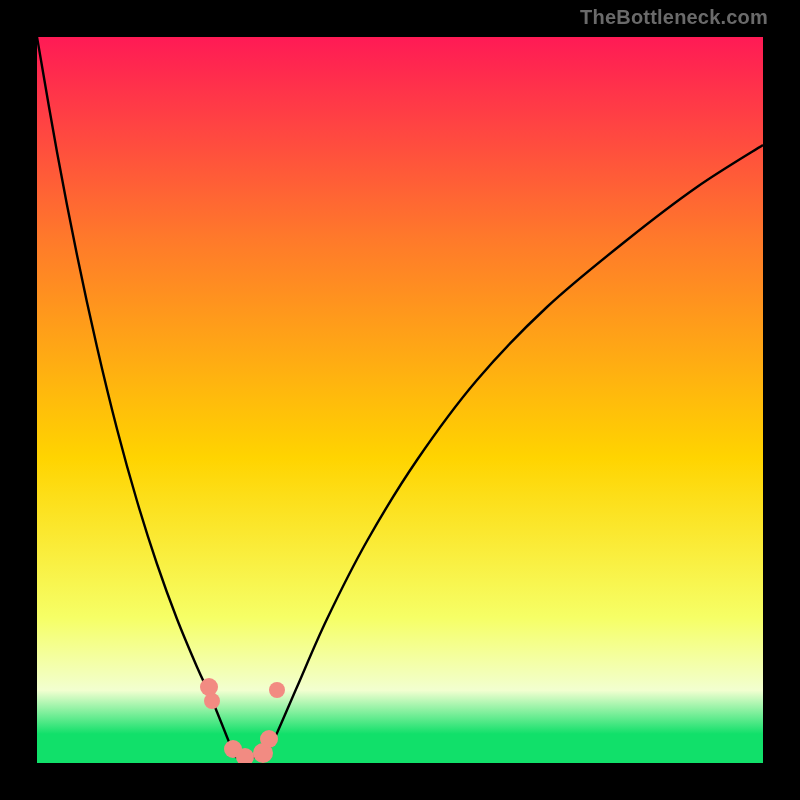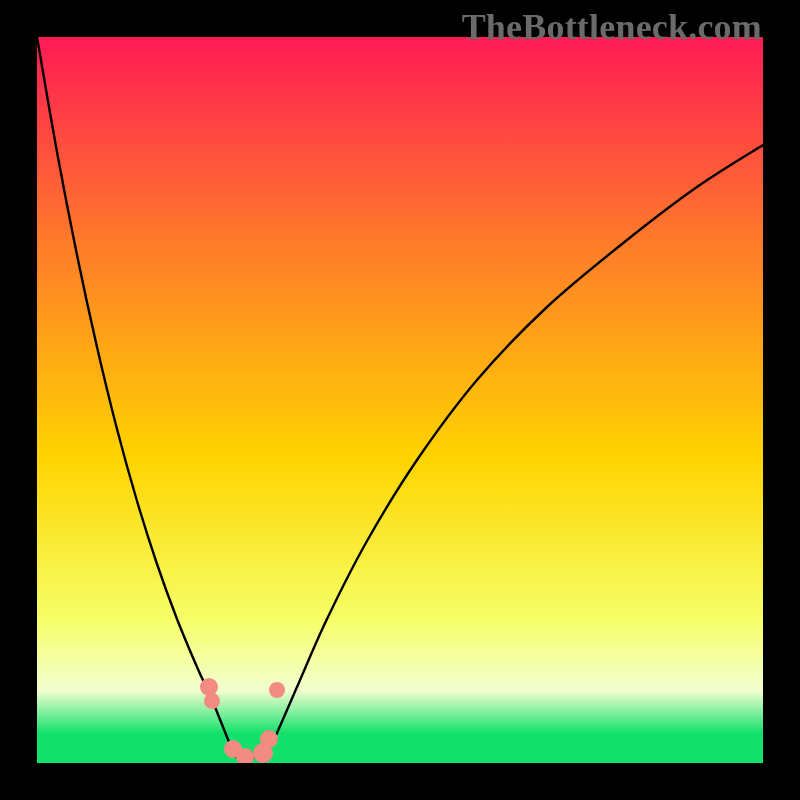--- a/index.html
+++ b/index.html
@@ -22,23 +22,23 @@
     position: absolute;
     left: 37px;
     top: 37px;
     width: 726px;
     height: 726px;
     overflow: hidden;
   }
   .watermark {
     position: absolute;
     top: 6px;
-    right: 38px;
-    font-family: Liberation Serif, serif;
-    font-size: 36px;
+    right: 32px;
+    font-family: Liberation Sans, sans-serif;
+    font-size: 20px;
     font-weight: 600;
     color: #6a6a6a;
     letter-spacing: 0.2px;
   }
   svg { display: block; }
 </style>
 </head>
 <body>
 
 <div class="frame">

